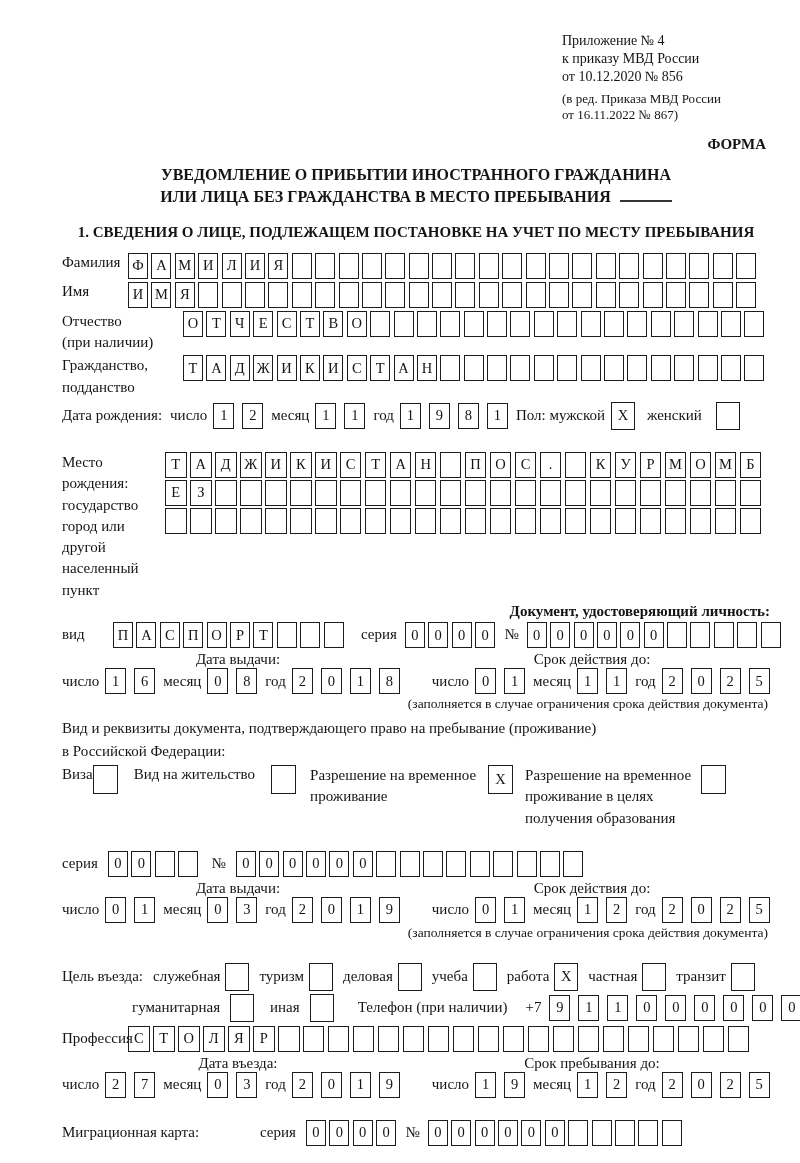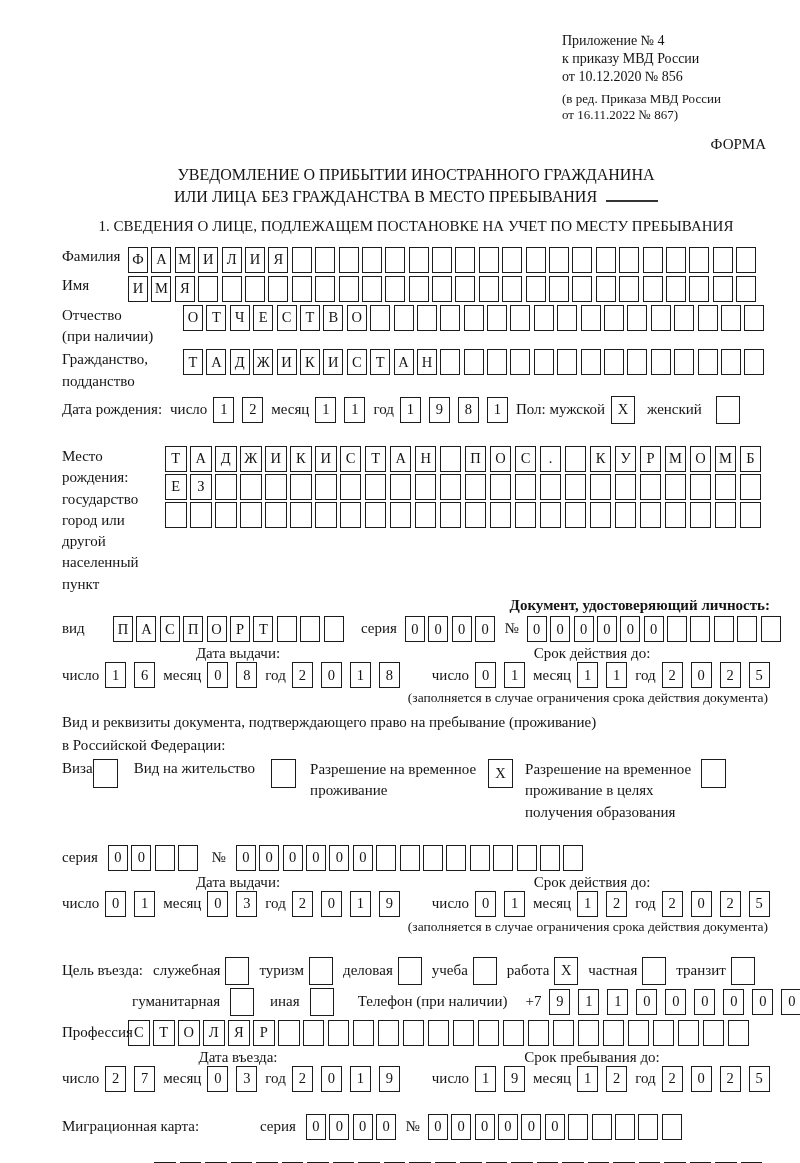--- a/index.html
+++ b/index.html
@@ -2,25 +2,25 @@
 <html><head>
 <meta charset="utf-8">
 <style>
   *{box-sizing:border-box;margin:0;padding:0}
   html,body{background:#fff}
   body{width:800px;height:1163px;font-family:"Liberation Serif","DejaVu Serif",serif;color:#141414}
   .page{width:800px;height:1163px;padding:32px 30px 8px 62px;overflow:hidden;background:#fff}
 
   .appendix{margin-left:auto;width:208px;font-size:14px;line-height:1.28}
   .amend{margin-top:5px;font-size:13px;line-height:1.28}
-  .forma{text-align:right;font-weight:normal;font-size:15px;margin-top:12px;padding-right:4px}
-
-  .title{text-align:center;font-weight:normal;font-size:16px;line-height:1.4;margin-top:11px}
+  .forma{text-align:right;font-weight:bold;font-size:15px;margin-top:12px;padding-right:4px}
+
+  .title{text-align:center;font-weight:bold;font-size:16px;line-height:1.4;margin-top:11px}
   .uline{display:inline-block;width:52px;border-bottom:2px solid #333;height:13px;margin-left:9px}
-  .sec{text-align:center;font-weight:normal;font-size:15px;margin-top:9px;white-space:nowrap}
+  .sec{text-align:center;font-weight:bold;font-size:15px;margin-top:15px;white-space:nowrap}
 
   .row{display:flex;align-items:flex-start}
   .rowc{display:flex;align-items:center}
   .lbl{font-size:15px;line-height:1.32;flex:none}
   .lbl2 div{font-size:15px;line-height:1.42}
   .w66{width:66px}.w121{width:121px}.w103{width:103px}.w51{width:51px}.w92{width:92px}
   .col{display:flex;flex-direction:column}
 
   .cells{display:flex;flex:none}
   .cell{flex:none;width:20px;height:26px;border:1.5px solid #1c1c1c;margin-right:3.4px;

